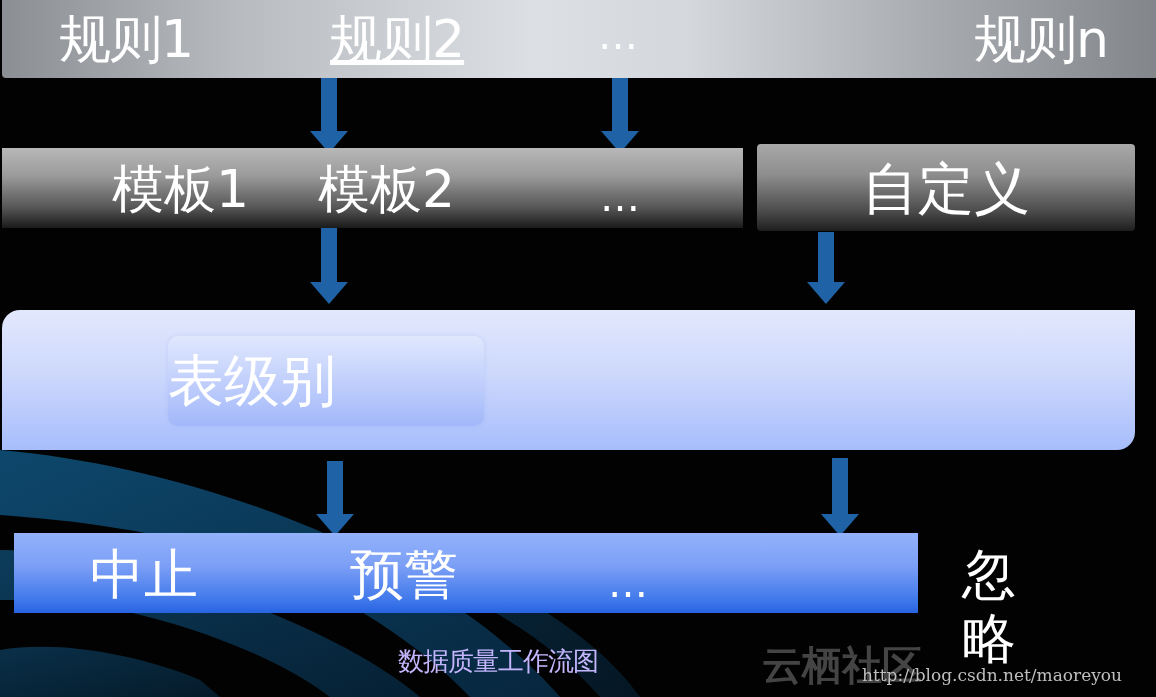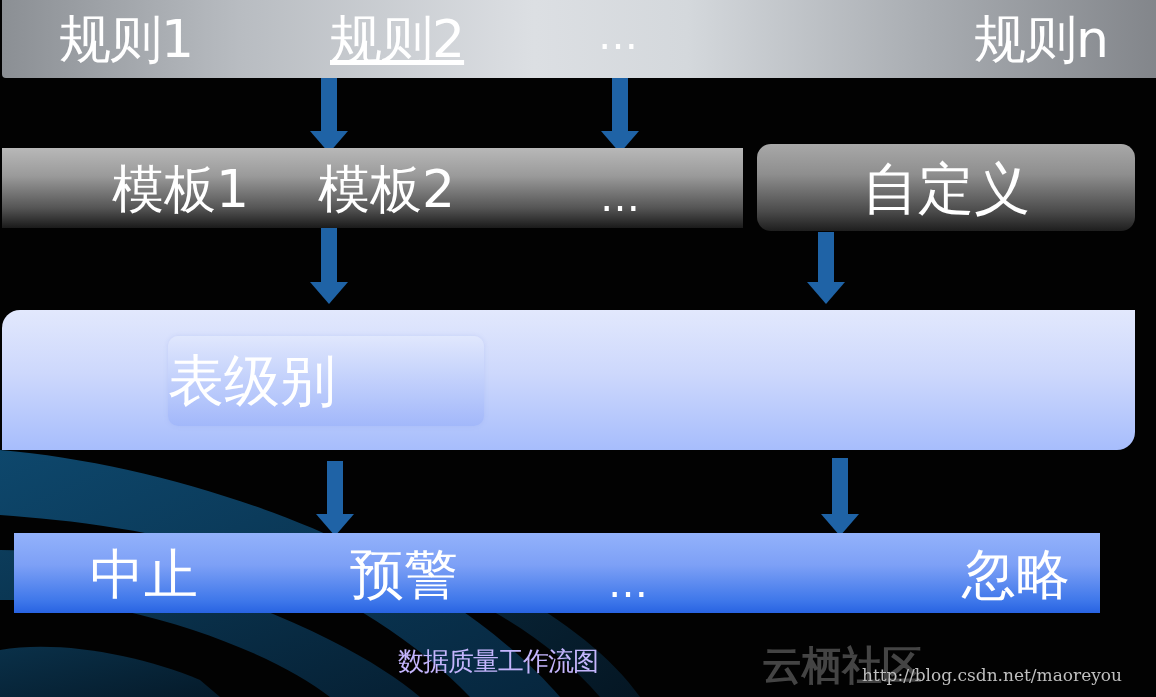--- a/index.html
+++ b/index.html
@@ -25,42 +25,42 @@
     letter-spacing: -1px;
   }
   .bar-tpl {
     left: 2px; top: 148px; width: 741px; height: 80px;
     background: linear-gradient(180deg, #b8b8b8 0%, #9a9a9a 35%, #555 75%, #1a1a1a 100%);
   }
   .bar-tpl .lbl {
     position: absolute; top: 10px; font-size: 52px; line-height: 62px; color: #fff;
   }
   .box-custom {
-    left: 757px; top: 144px; width: 378px; height: 87px; border-radius: 14px;
+    left: 757px; top: 144px; width: 378px; height: 87px; border-radius: 4px;
     background: linear-gradient(180deg, #a8a8a8 0%, #8e8e8e 35%, #4a4a4a 78%, #1e1e1e 100%);
   }
   .box-custom .lbl {
     position: absolute; left: 0; right: 0; text-align: center; top: 12px;
     font-size: 56px; line-height: 66px; color: #fff;
   }
   .bar-level {
     left: 2px; top: 310px; width: 1133px; height: 140px; border-radius: 18px 0 18px 0;
     background: linear-gradient(180deg, #e2e8fd 0%, #cdd8fc 45%, #a7bdfc 100%);
   }
   .chip {
     position: absolute; border-radius: 10px;
     background: linear-gradient(180deg, rgba(225,232,253,0.9) 0%, rgba(160,182,250,0.9) 100%);
     box-shadow: 0 0 4px rgba(140,160,230,0.25);
   }
   .chip .lbl {
     position: absolute; left: 0; right: 0; top: 12px;
     font-size: 56px; line-height: 66px; color: #fff;
   }
   .bar-action {
-    left: 14px; top: 533px; width: 1086px; height: 80px;
+    left: 14px; top: 533px; width: 904px; height: 80px;
     background: linear-gradient(180deg, #93b2fb 0%, #7da0f6 40%, #3e77ea 85%, #2863e2 100%);
   }
   .bar-action .lbl {
     position: absolute; top: 10px; font-size: 54px; line-height: 64px; color: #fff;
   }
   .arrow { position: absolute; width: 40px; }
   .arrow .shaft { position: absolute; left: 11px; width: 16px; background: #1f63a6; }
   .arrow .head {
     position: absolute; left: 0; width: 0; height: 0;
     border-left: 19px solid transparent; border-right: 19px solid transparent;

